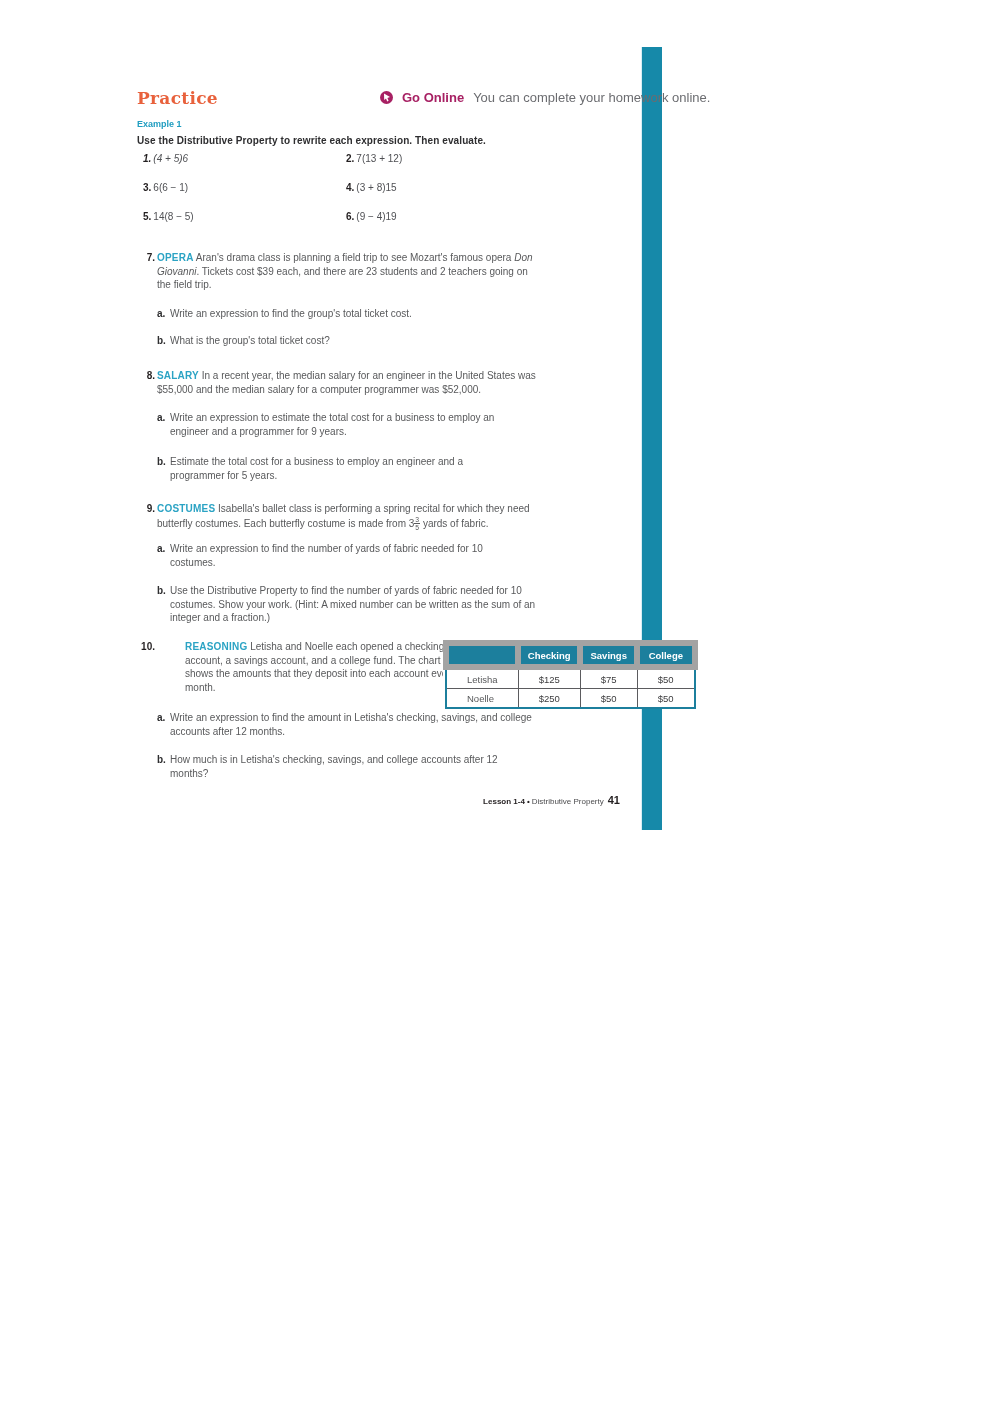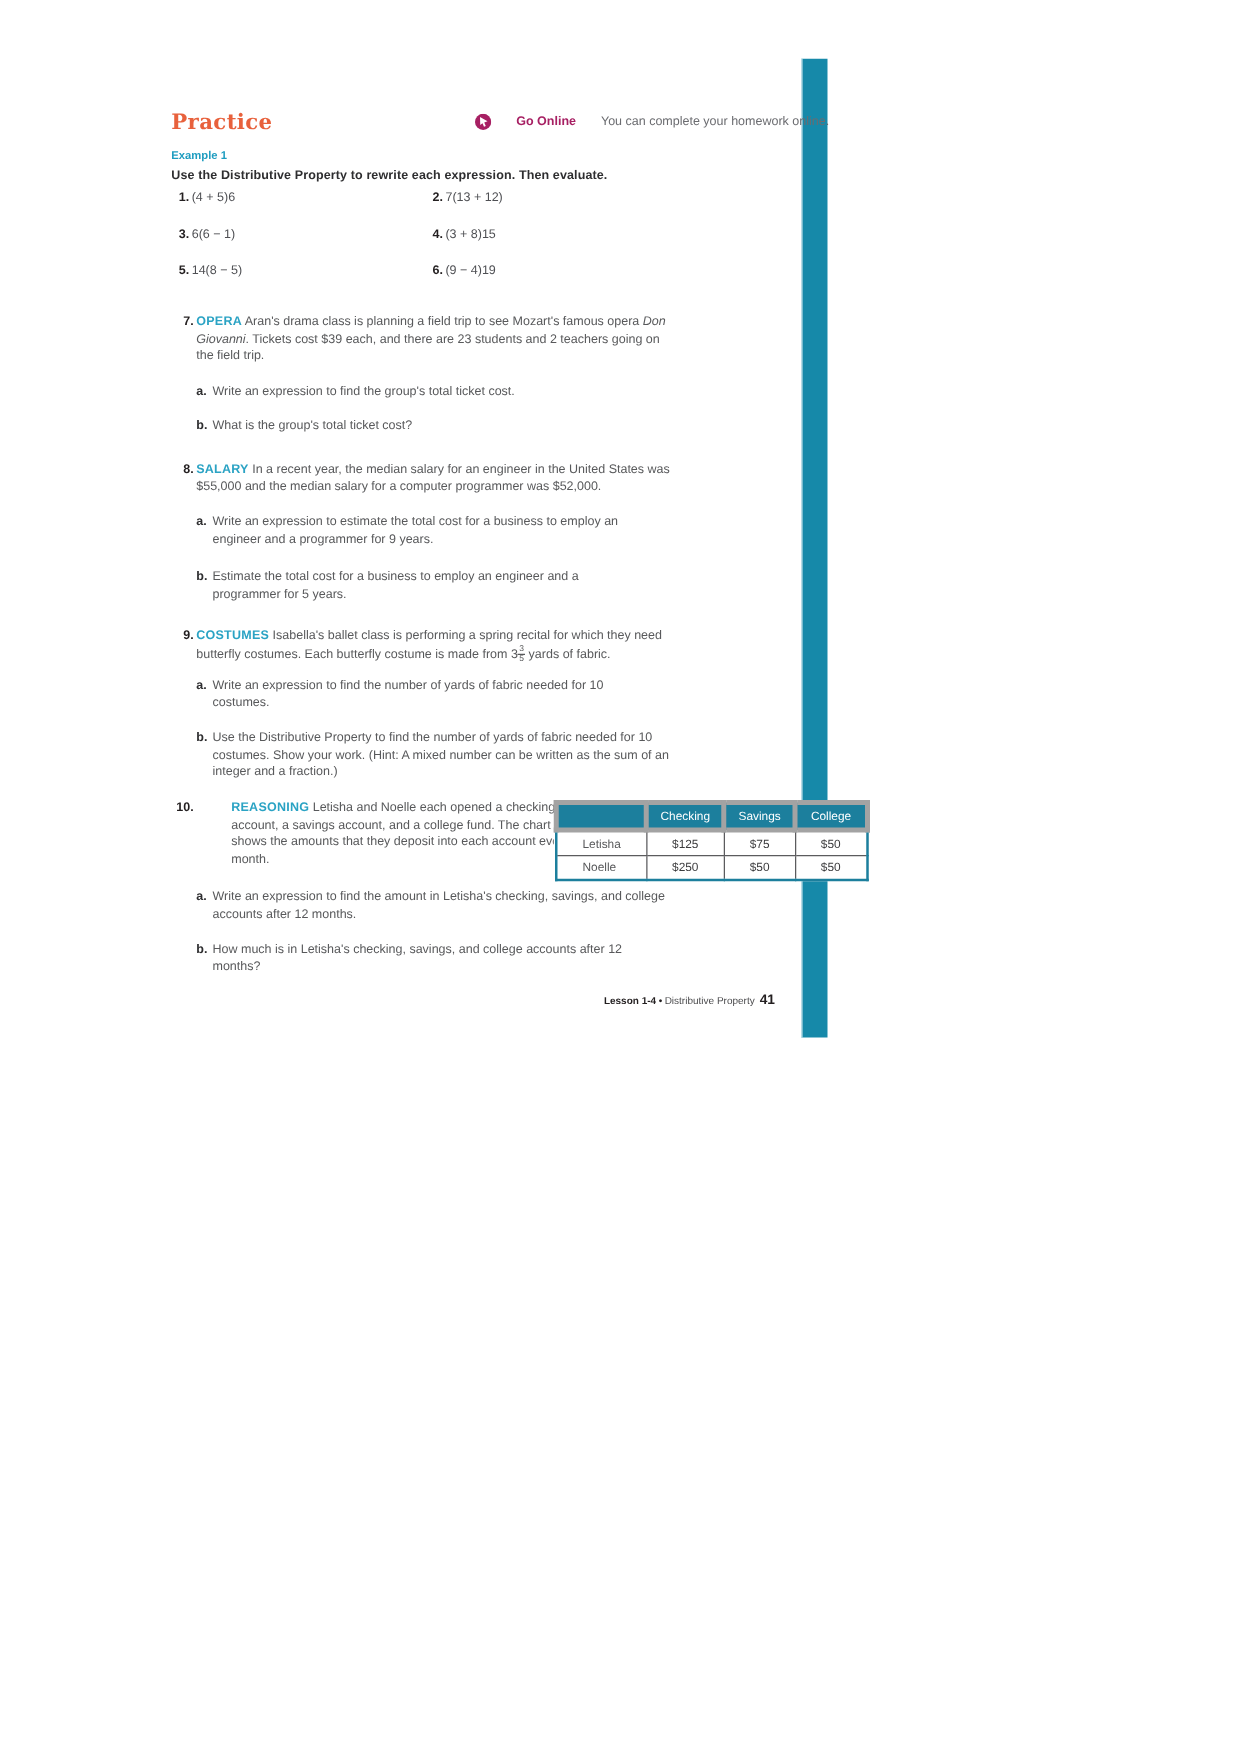--- a/index.html
+++ b/index.html
@@ -19,22 +19,22 @@
     font-family:"DejaVu Serif",serif;
     font-weight:bold;
     font-size:17px;
     color:#e8613c;
     letter-spacing:.3px;
   }
 
   
   .go-online{
     left:380px;top:91px;
-    display:flex;align-items:center;gap:20px;
-    font-size:10px;line-height:13px;
+    display:flex;align-items:center;gap:9px;
+    font-size:13px;line-height:13px;
     white-space:nowrap;
   }
   .go-online .icon{width:13px;height:13px;flex:none;display:block;}
   .go-online .label{color:#a72063;font-weight:bold;}
   .go-online .msg{color:#6b6c70;}
 
   .example-label{
     left:137px;top:119px;
     font-size:9px;font-weight:bold;color:#1f9dc0;
   }
@@ -78,22 +78,22 @@
 
   
   .deposit-table{
     left:443px;top:640px;
     border-collapse:collapse;
     border:2px solid #1c7f9d;
     font-size:9.5px;
     background:#fff;
   }
   .deposit-table th{
-    background:#1c7f9d;color:#ffffff;font-weight:normal;
-    height:16px;padding:1px 3px;border:4px solid #a3a3a3;
+    background:#1c7f9d;color:#ffffff;font-weight:bold;
+    height:16px;padding:1px 3px;border:6px solid #a3a3a3;
   }
   .deposit-table td{
     border:1px solid #5b5b5e;
     height:16px;padding:1px 20px;
     text-align:center;color:#3c3c3e;margin-top:29px;
   }
   .deposit-table td.name-cell{text-align:left;color:#58595b;}
   .col-name{width:44px;}
   .col-checking{width:48px;}
   .col-savings{width:38px;}
@@ -130,21 +130,21 @@
       <circle cx="6.5" cy="6.5" r="6.5" fill="#a72063"></circle>
       <path d="M4 2.5 L10 6 L7.4 6.9 L8.6 9.8 L7.2 10.4 L6 7.6 L4.2 9 Z" fill="#ffffff"></path>
     </svg>
     <span class="label">Go Online</span>
     <span class="msg">You can complete your homework online.</span>
   </div>
 
   <div class="abs example-label">Example 1</div>
   <div class="abs directions">Use the Distributive Property to rewrite each expression. Then evaluate.</div>
 
-  <div class="abs ex" style="left:143px;top:152px;">
+  <div class="abs ex" style="left:143px;top:152px;font-style:italic;">
     <span class="num">1.</span><span class="expr">(4 + 5)6</span>
   </div>
   <div class="abs ex" style="left:346px;top:152px;">
     <span class="num">2.</span><span class="expr">7(13 + 12)</span>
   </div>
   <div class="abs ex" style="left:143px;top:181px;">
     <span class="num">3.</span><span class="expr">6(6 − 1)</span>
   </div>
   <div class="abs ex" style="left:346px;top:181px;">
     <span class="num">4.</span><span class="expr">(3 + 8)15</span>

